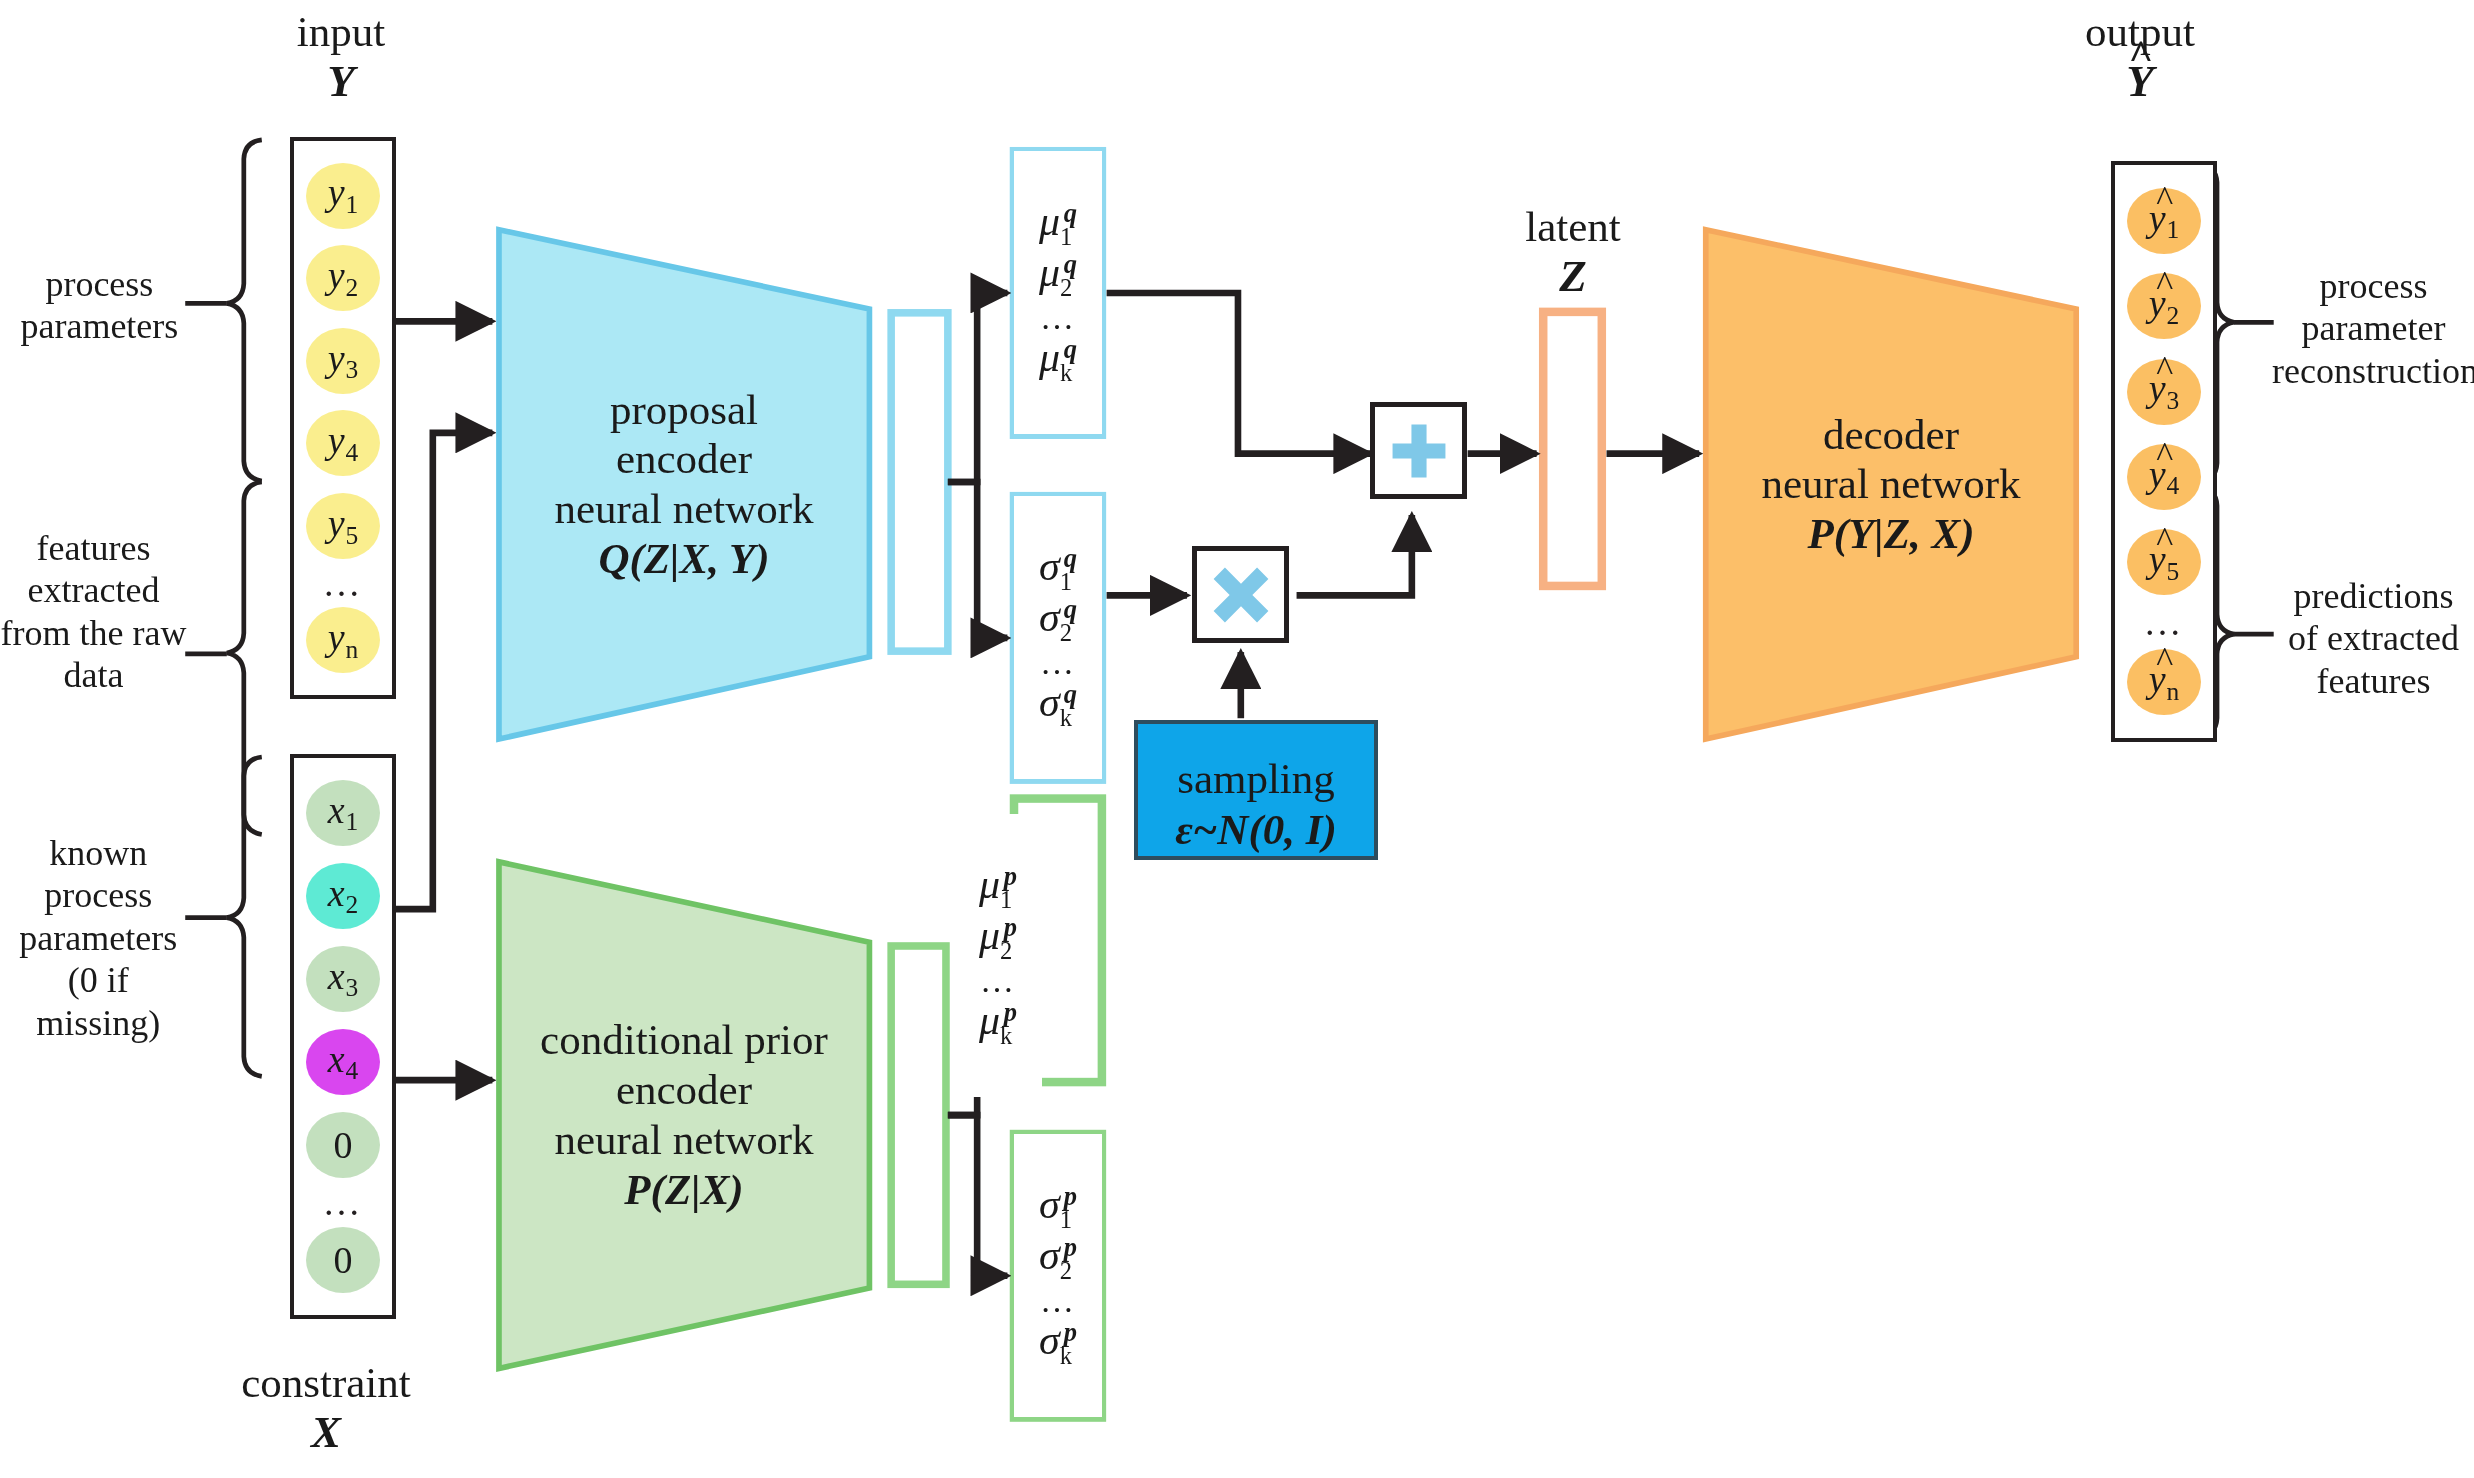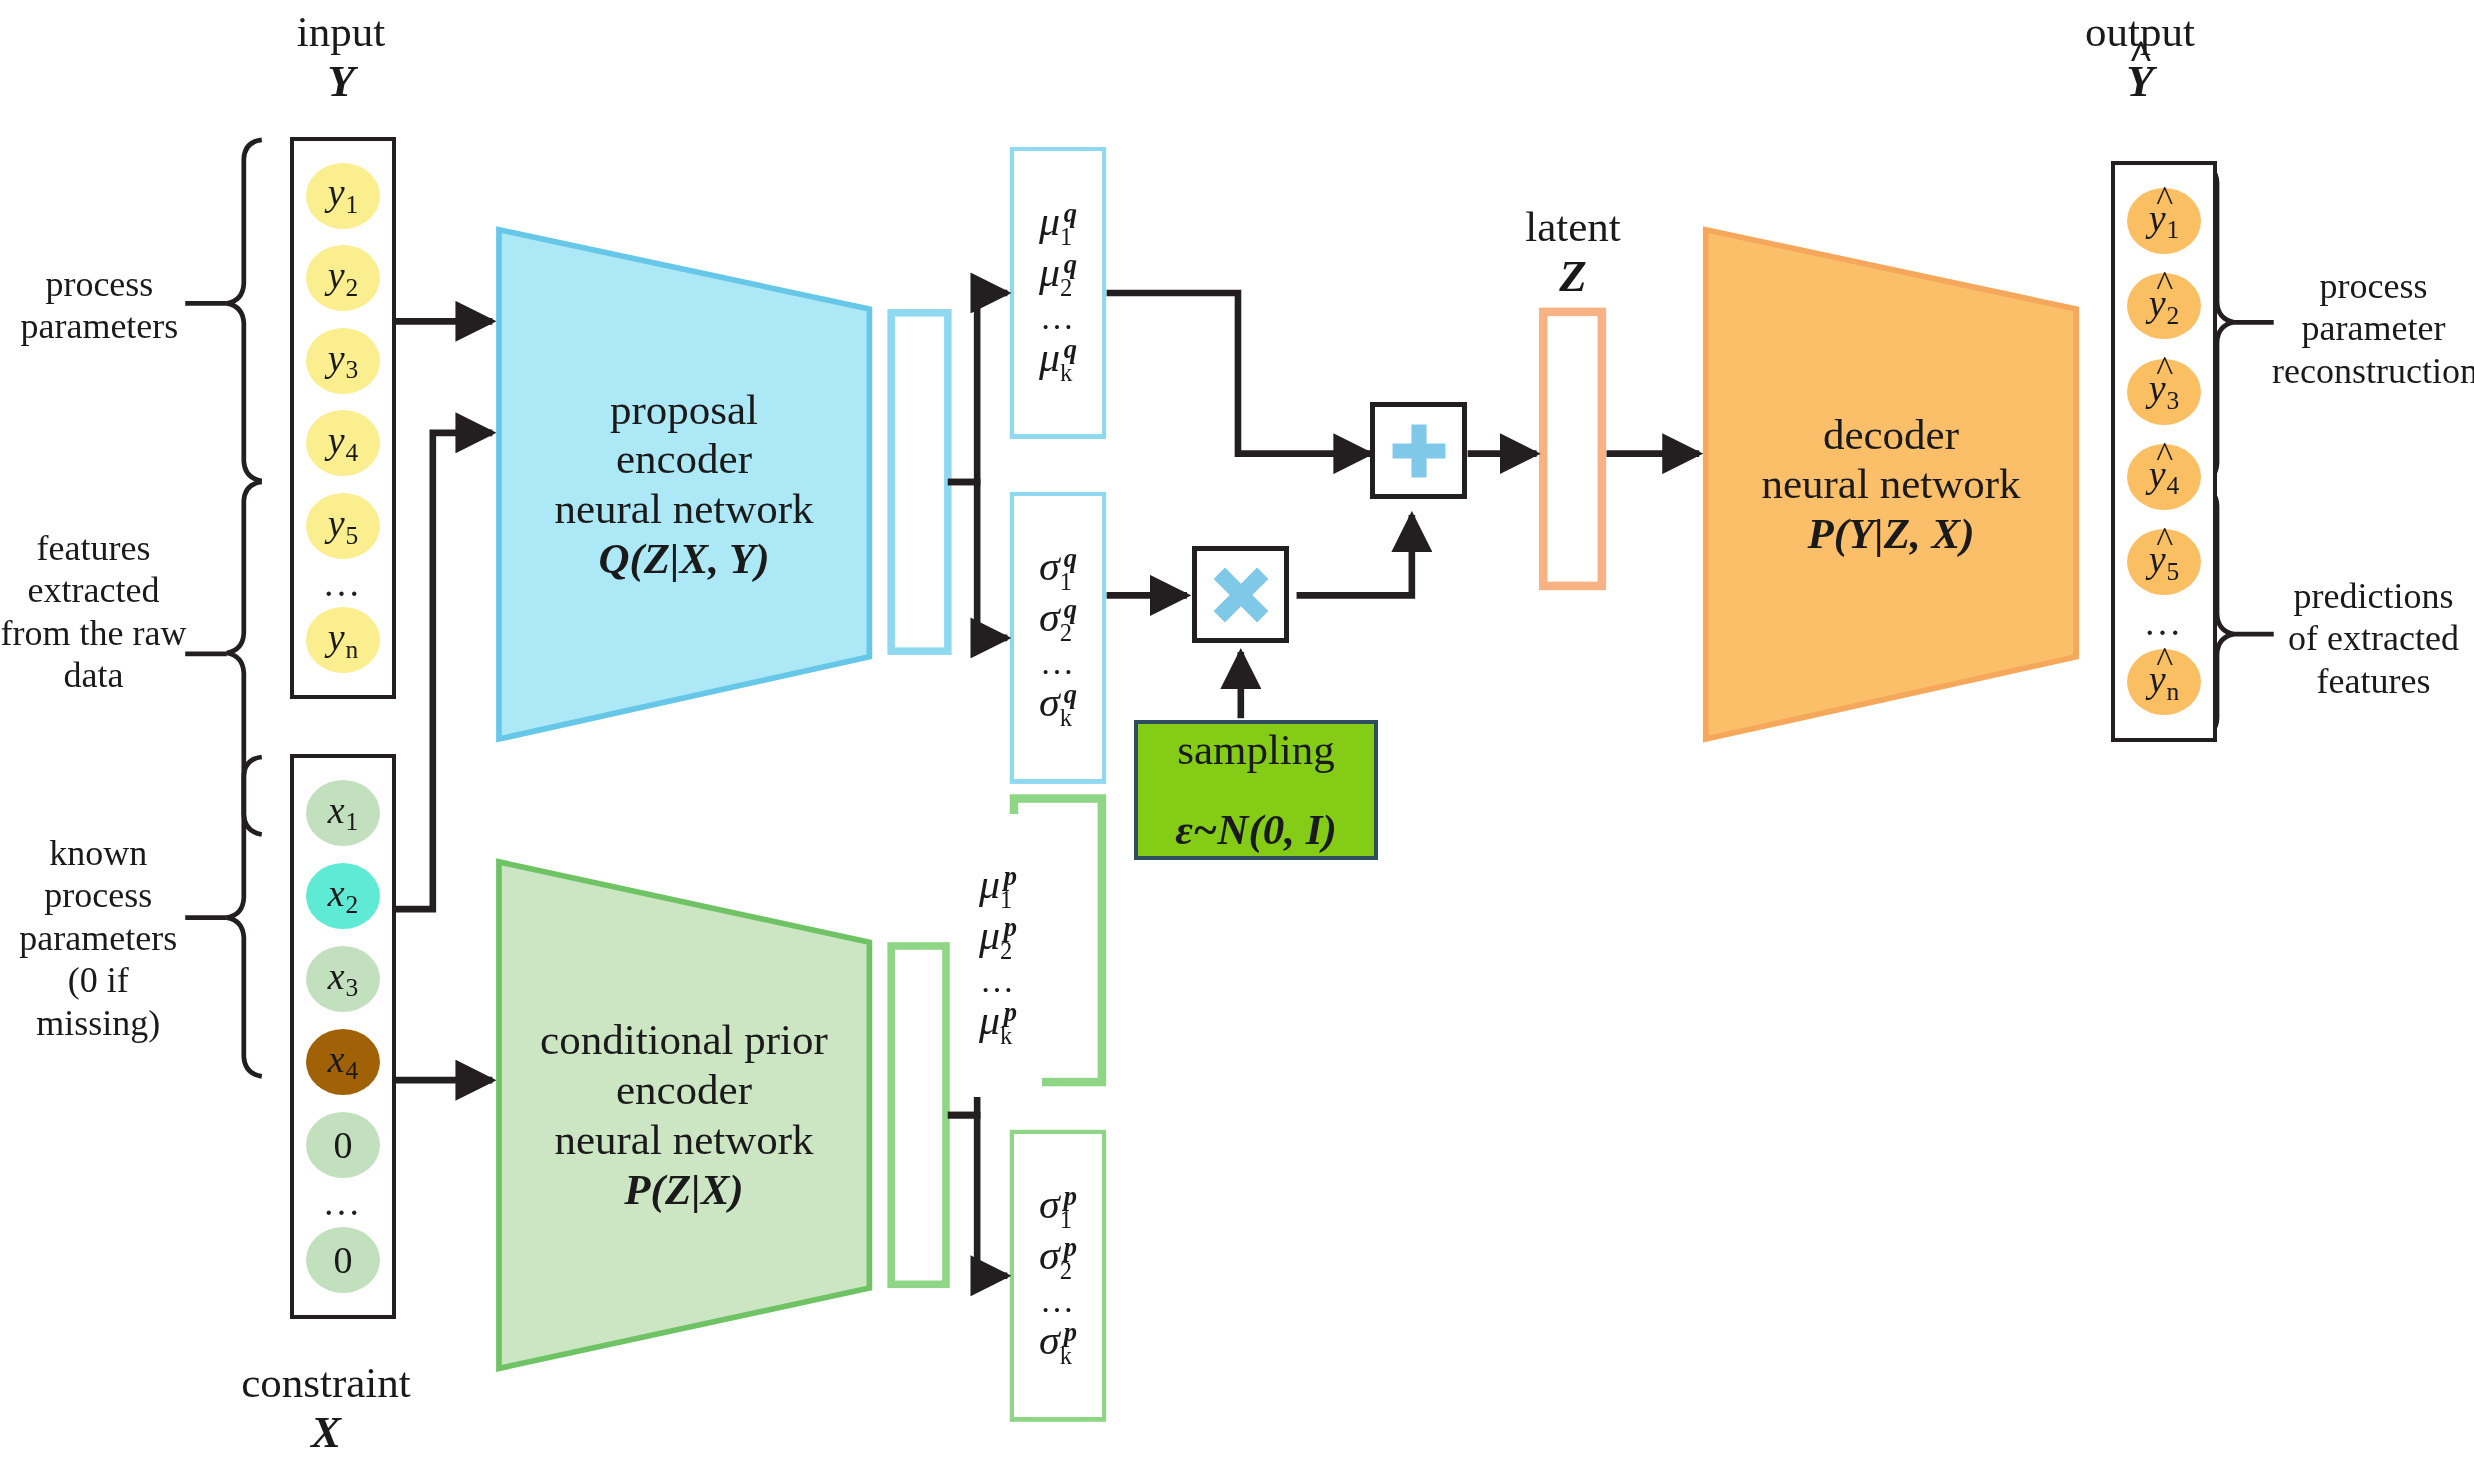--- a/index.html
+++ b/index.html
@@ -146,25 +146,25 @@
     box-sizing: border-box;
     border: 5.7px solid #231f20;
     background: #ffffff;
     display: flex;
     align-items: center;
     justify-content: center;
   }
   .sampbox {
     box-sizing: border-box;
     border: 4.7px solid #2e4d5e;
-    background: #84cc16;
+    background: #0ea5e9;
     display: flex;
     flex-direction: column;
     align-items: center;
-    justify-content: space-between;
+    justify-content: flex-end;
     text-align: center;
     font-size: 43px;
     line-height: 1.2;
   }
   .sampbox .formula {
     font-weight: bold;
     font-style: italic;
     font-size: 43px;
   }
 </style>
@@ -278,21 +278,21 @@
   <div class="abs vecbox" style="left:272px; top:754px; width:106px; height:565px;">
     <div class="node" style="width:74px;height:66px;background:#C3E0BE;">
       <span><span>x</span><span class="sub">1</span></span>
     </div>
     <div class="node" style="width:74px;height:66px;background:#5eead4;">
       <span><span>x</span><span class="sub">2</span></span>
     </div>
     <div class="node" style="width:74px;height:66px;background:#C3E0BE;">
       <span><span>x</span><span class="sub">3</span></span>
     </div>
-    <div class="node" style="width:74px;height:66px;background:#a16207;">
+    <div class="node" style="width:74px;height:66px;background:#d946ef;">
       <span><span>x</span><span class="sub">4</span></span>
     </div>
     <div class="node plain" style="width:74px;height:66px;background:#C3E0BE;">
       <span>0</span>
     </div>
     <div class="dots">…</div>
     <div class="node plain" style="width:74px;height:66px;background:#C3E0BE;">
       <span>0</span>
     </div>
   </div>

